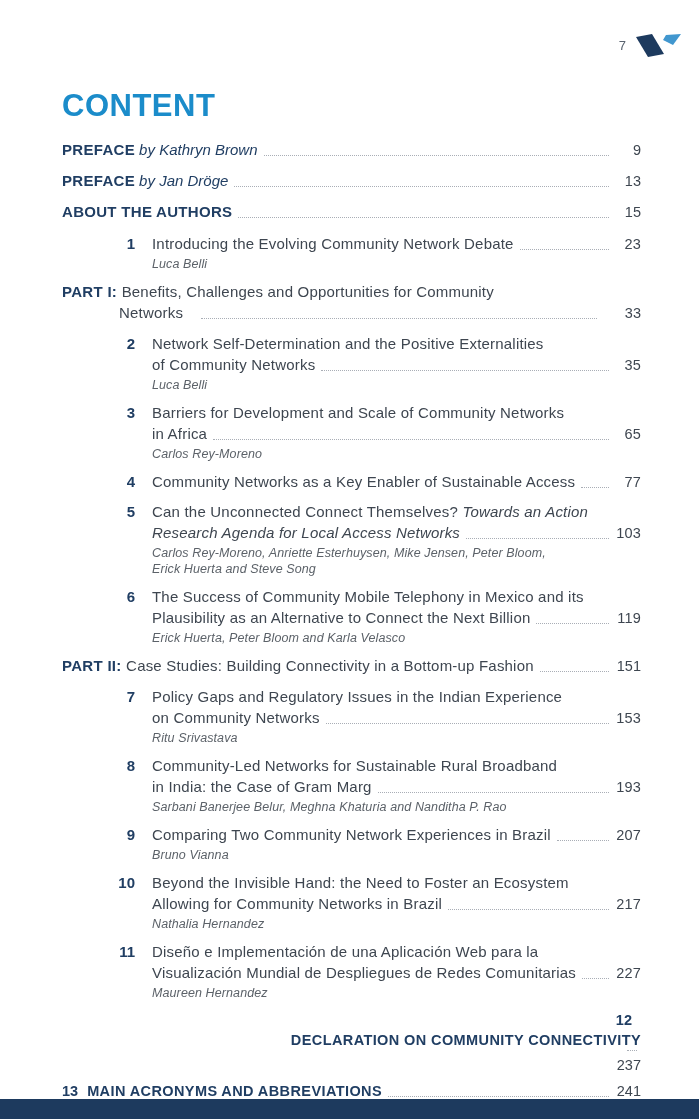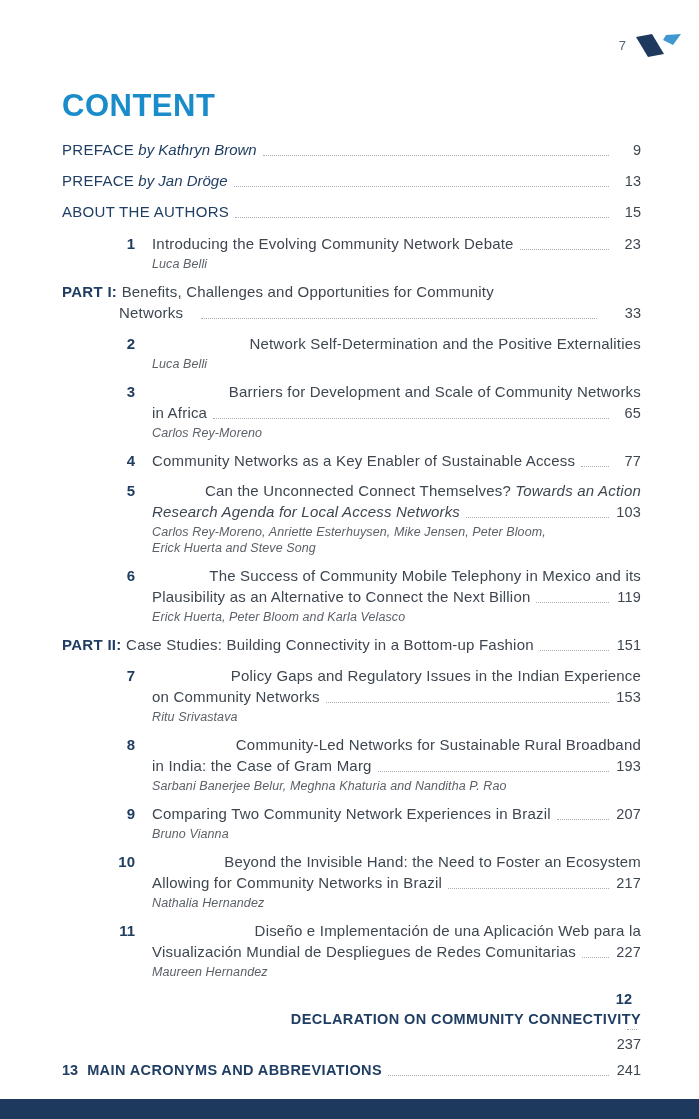--- a/index.html
+++ b/index.html
@@ -14,32 +14,32 @@
   }
   .header{display:flex;justify-content:flex-end;align-items:center;gap:9px;padding:33px 16px 0 0;height:58px;}
   .page-num{font-size:13px;color:var(--pagenum-gray);}
   .content{padding:0 58px 0 62px;}
   .doc-title{font-size:31px;font-weight:800;color:var(--accent);letter-spacing:.5px;margin:30px 0 16px 0;}
   .row{display:flex;align-items:flex-end;}
   .dots{flex:1 1 auto;min-width:10px;border-bottom:1px dotted var(--dots);margin:0 4px 4px 6px;height:1px;align-self:flex-end;}
   .pg{flex:0 0 auto;min-width:28px;text-align:right;font-size:14.5px;line-height:20px;color:var(--text);}
   
   .front{margin-bottom:11px;font-size:15px;line-height:20px;}
-  .front-label{font-weight:400;color:var(--navy);letter-spacing:.3px;white-space:pre;text-align:center;}
+  .front-label{font-weight:700;color:var(--navy);letter-spacing:.3px;white-space:pre;text-align:center;}
   .front-italic{font-style:italic;color:var(--navy);white-space:pre;}
   
   .part{margin:6px 0 10px 0;font-size:15px;line-height:21px;}
   .part-label{font-weight:700;color:var(--navy);letter-spacing:.3px;white-space:pre;}
   .part-text{color:var(--text);letter-spacing:.2px;white-space:pre;}
   .part-cont{padding-left:57px;gap:12px;}
   
   .chapter{display:flex;margin-bottom:9px;}
   .ch-num{flex:0 0 90px;width:90px;padding-right:17px;text-align:right;font-size:15px;line-height:21px;font-weight:700;color:var(--navy);}
   .ch-body{flex:1 1 auto;min-width:0;}
-  .ch-line{font-size:15px;line-height:21px;letter-spacing:.2px;color:var(--text);justify-content:flex-end;}
+  .ch-line{font-size:15px;line-height:21px;letter-spacing:.2px;color:var(--text);}
   .ch-line .it{font-style:italic;}
   .authors{font-size:12.5px;line-height:16px;font-style:italic;color:var(--author);letter-spacing:.1px;margin-top:2px;}
   .authors div{white-space:pre;}
   
   .back{margin-bottom:6px;font-size:14.5px;line-height:20px;}
   .back-num{font-weight:700;color:var(--navy);padding-right:9px;}
   .back-label{font-weight:700;color:var(--navy);letter-spacing:.4px;white-space:pre;}
   .back.first{margin-top:4px;flex-direction:column;}
   .footer-bar{position:absolute;left:0;bottom:0;width:100%;height:20px;background:var(--navy-dark);}
   .title-seg{white-space:pre;}
@@ -100,20 +100,25 @@
           <span class="dots"></span>
           <span class="pg">33</span>
         </div>
       </div>
       <div class="chapter">
         <div class="ch-num">2</div>
         <div class="ch-body">
           <div class="row ch-line">
             <span class="title-seg">Network Self-Determination and the Positive Externalities</span>
           </div>
+          <div class="row ch-line">
+            <span class="title-seg">of Community Networks</span>
+            <span class="dots"></span>
+            <span class="pg">35</span>
+          </div>
           <div class="authors">
             <div>Luca Belli</div>
           </div>
         </div>
       </div>
       <div class="chapter">
         <div class="ch-num">3</div>
         <div class="ch-body">
           <div class="row ch-line">
             <span class="title-seg">Barriers for Development and Scale of Community Networks</span>

